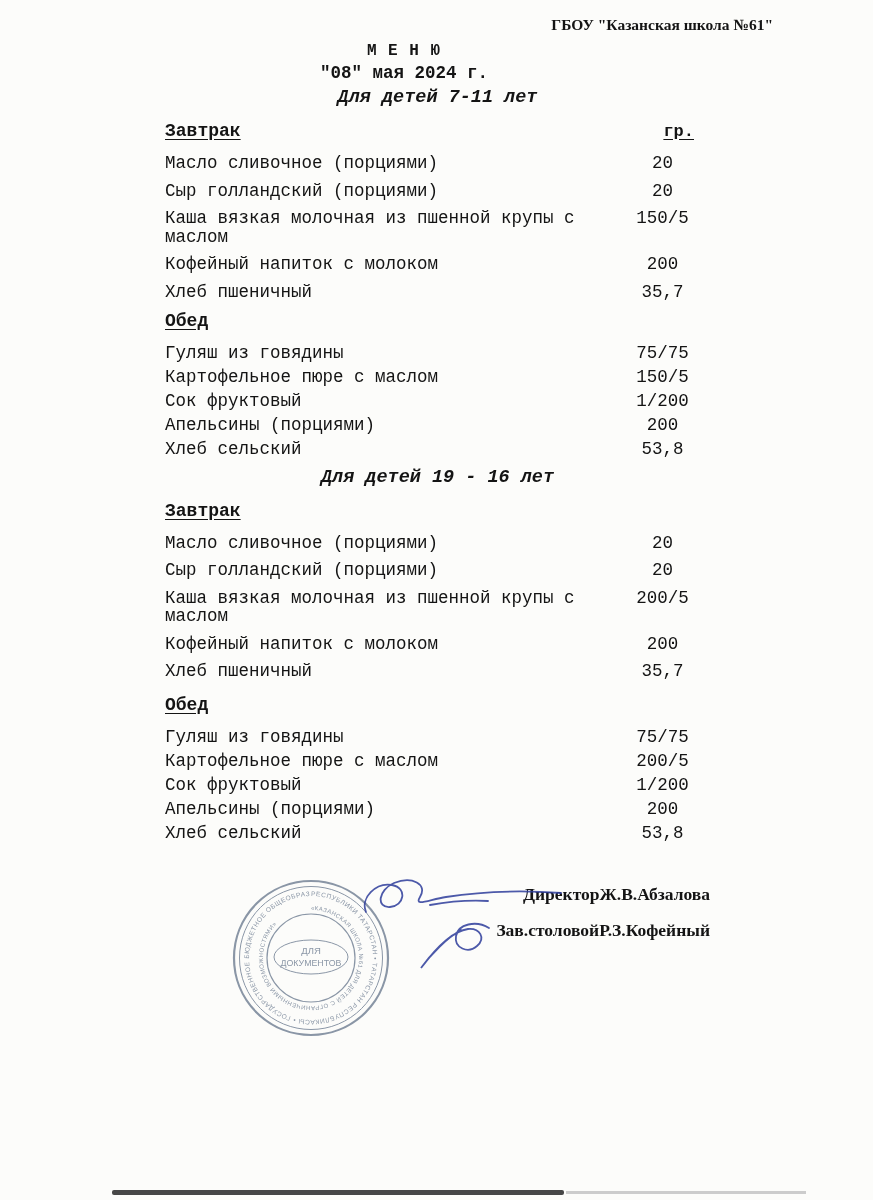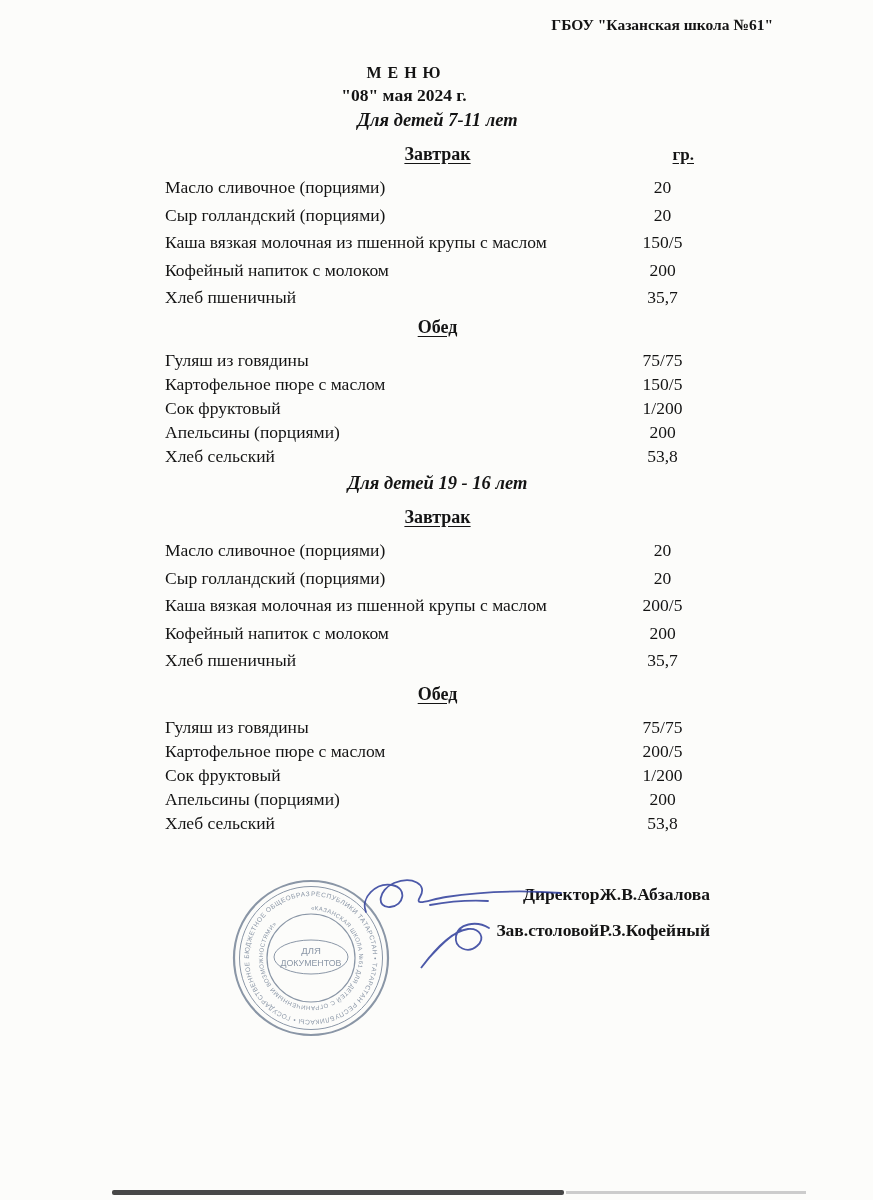--- a/index.html
+++ b/index.html
@@ -10,31 +10,31 @@
     margin: 0 auto;
     background: #fcfcfa;
     font-family: "Liberation Serif", "DejaVu Serif", serif;
     color: #141414;
     overflow: hidden;
   }
   .school-header {
     position: absolute; top: 16px; right: 100px;
     font-weight: 700; font-size: 15.5px;
   }
-  .doc { position: absolute; left: 165px; top: 64px; width: 545px; }
+  .doc { position: absolute; left: 165px; top: 42px; width: 545px; font-family: Liberation Mono, monospace; }
   .title-block { width: 478px; text-align: center; }
   .menu-title { font-weight: 700; font-size: 16px; letter-spacing: 1px; }
   .menu-date { font-weight: 700; font-size: 17.5px; margin-top: 3px; }
   .section-title {
     text-align: center; font-weight: 700; font-style: italic;
     font-size: 18.5px; margin-top: 4px;
   }
   .section-title.second { margin-top: 8px; }
   .meal-header {
-    position: relative; text-align: center; font-weight: 700;
+    position: relative; text-align: left; font-weight: 700;
     font-size: 18px; margin-top: 13px;
   }
   .meal-header .meal-label { text-decoration: underline; text-underline-offset: 3px; }
   .meal-header .unit-label {
     position: absolute; right: 16px; top: 1px; font-size: 17px;
     text-decoration: underline; text-underline-offset: 3px; padding-left: 8px;
   }
   .meal-header.lunch { margin-top: 10px; }
   .meal-header.lunch2 { margin-top: 14px; }
   .items { margin-top: 13px; }

